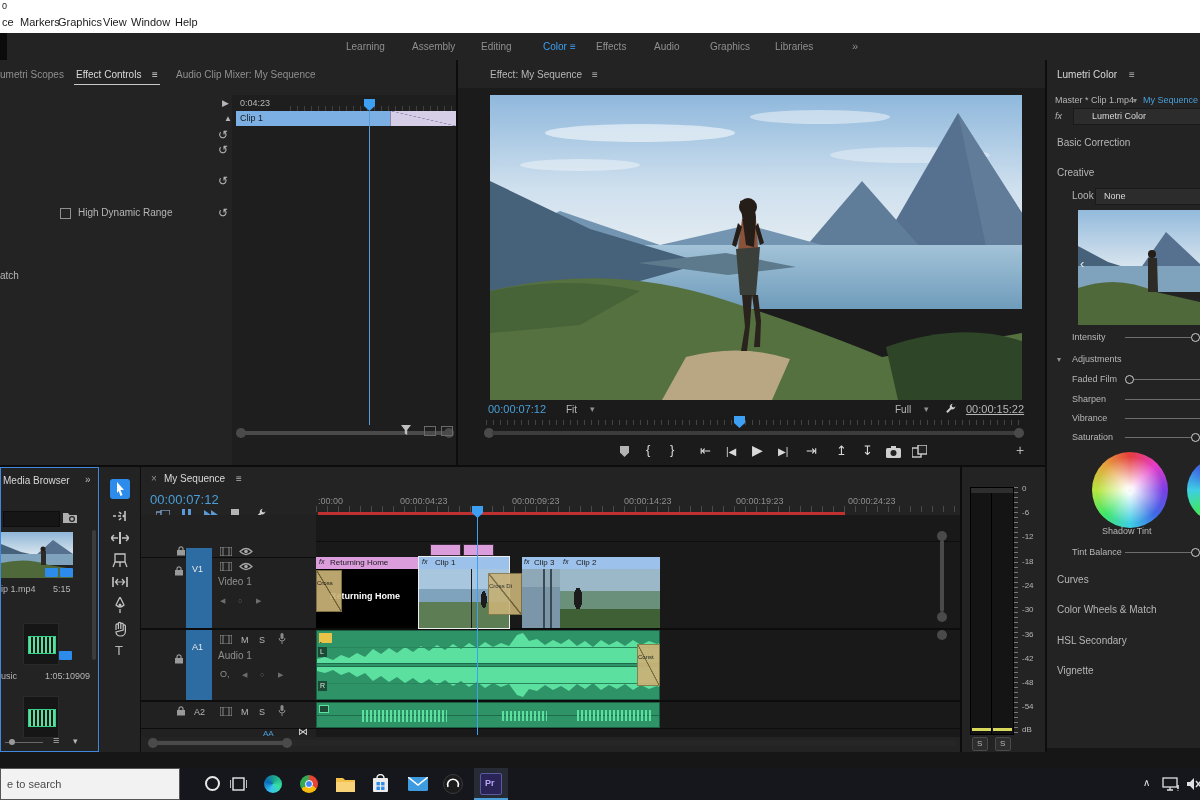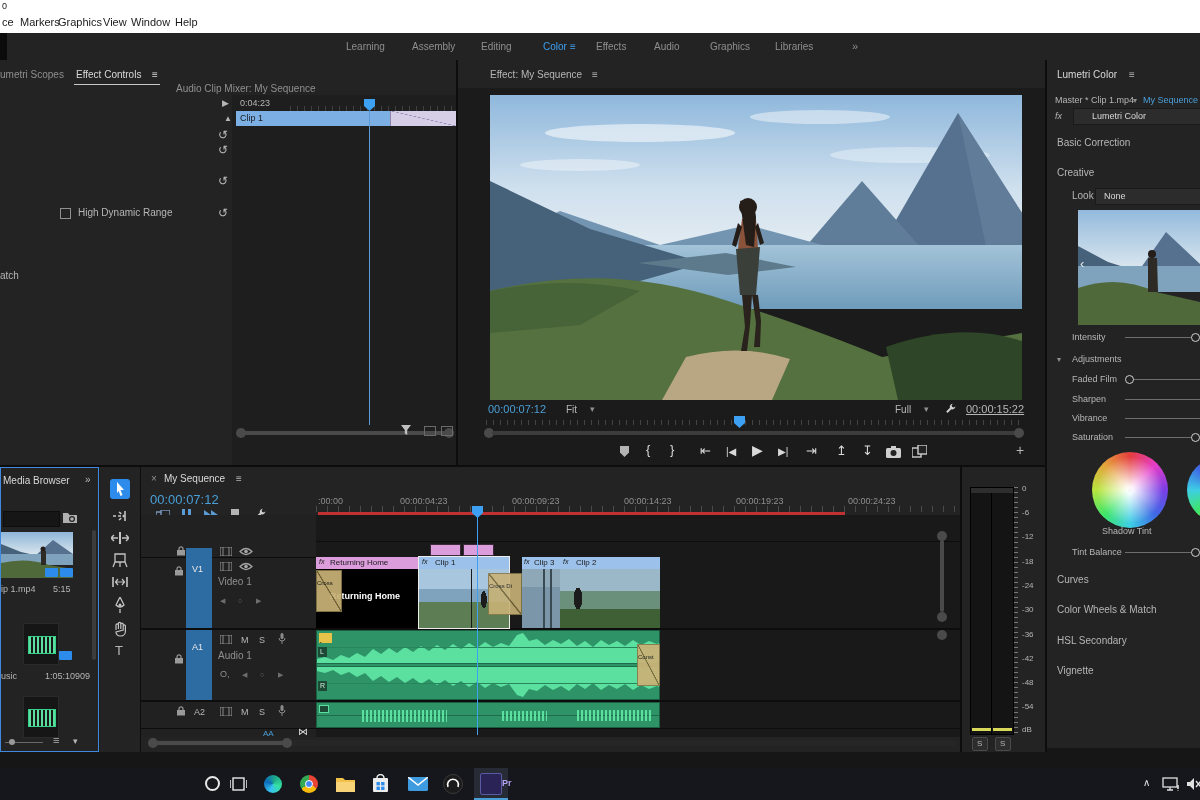--- a/index.html
+++ b/index.html
@@ -55,21 +55,21 @@
     <span class="a tx f10 dim" style="left:710px;top:8px;">Graphics</span>
     <span class="a tx f10 dim" style="left:775px;top:8px;">Libraries</span>
     <span class="a tx f11 dim" style="left:852px;top:7px;">»</span>
   </div>
 
   <div class="a panel" style="left:0;top:60px;width:456px;height:405px;">
     <span class="a tx f10 dim" style="left:0px;top:9px;">umetri Scopes</span>
     <span class="a tx f10 wht" style="left:76px;top:9px;">Effect Controls</span>
     <span class="a tx f10 wht" style="left:152px;top:9px;">≡</span>
     <div class="a" style="left:74px;top:24px;width:86px;height:1px;background:#c8c8c8;"></div>
-    <span class="a tx f10 dim" style="left:176px;top:23px;">Audio Clip Mixer: My Sequence</span>
+    <span class="a tx f10 dim" style="left:176px;top:9px;">Audio Clip Mixer: My Sequence</span>
 
     <span class="a tx f9 lab" style="left:222px;top:38px;">▶</span>
 
     <div class="a" style="left:232px;top:35px;width:224px;height:370px;background:#1e1e1e;"></div>
     <span class="a tx f9 lab" style="left:240px;top:38px;">0:04:23</span>
     <div class="a ticks" style="left:290px;top:46px;width:164px;height:5px;opacity:.6;"></div>
     <div class="a" style="left:236px;top:51px;width:154px;height:15px;background:#7cb0e4;">
       <span class="a tx f9 dk" style="left:4px;top:2px;">Clip 1</span>
     </div>
     <div class="a" style="left:390px;top:51px;width:65px;height:15px;background:#d6cde6;
@@ -602,20 +602,23 @@
       <span class="a tx f8 lab" style="left:4px;top:1px;">S</span>
     </div>
     <div class="a" style="left:33px;top:270px;width:14px;height:12px;background:#2d2d2d;border:1px solid #4a4a4a;border-radius:2px;">
       <span class="a tx f8 lab" style="left:4px;top:1px;">S</span>
     </div>
   </div>
 
   <div class="a" style="left:0;top:752px;width:1200px;height:16px;background:#161616;"></div>
 
   <div class="a" style="left:0;top:768px;width:1200px;height:32px;background:#15171c;">
+    <div class="a" style="left:0;top:0;width:180px;height:32px;background:#f2f2f2;border:1px solid #555;box-sizing:border-box;">
+      <span class="a tx f11" style="left:6px;top:9px;color:#4a4a4a;">e to search</span>
+    </div>
     <div class="a" style="left:205px;top:8px;width:15px;height:15px;border:2px solid #e8e8e8;border-radius:50%;box-sizing:border-box;"></div>
     <svg class="a" style="left:230px;top:8px;" width="17" height="16" viewBox="0 0 17 16">
         <rect x="3" y="2" width="11" height="12" fill="none" stroke="#e8e8e8" stroke-width="1.4"></rect>
         <path d="M0 4 v8 M17 4 v8" stroke="#e8e8e8" stroke-width="1.6"></path>
       </svg>
     <div class="a" style="left:264px;top:7px;width:18px;height:18px;border-radius:50%;background:conic-gradient(from 200deg,#35c3f3,#0b6ab8,#1da88a,#35e0a0,#35c3f3);"></div>
     <div class="a" style="left:300px;top:7px;width:18px;height:18px;border-radius:50%;background:conic-gradient(#e84335 0 33%,#f7bb0e 33% 66%,#34a853 66% 100%);">
       <div class="a" style="left:5px;top:5px;width:8px;height:8px;border-radius:50%;background:#4285f4;border:1.5px solid #fff;box-sizing:border-box;"></div>
     </div>
     <svg class="a" style="left:336px;top:8px;" width="19" height="16" viewBox="0 0 19 16">
@@ -634,21 +637,21 @@
         <rect width="20" height="14" rx="1.5" fill="#3f9be0"></rect>
         <path d="M0 0 L10 8 L20 0" fill="none" stroke="#fff" stroke-width="1.4"></path>
       </svg>
     <div class="a" style="left:443px;top:6px;width:20px;height:20px;border-radius:50%;background:#1b1b1b;border:1px solid #3a3a3a;box-sizing:border-box;">
       <svg width="18" height="18" viewBox="0 0 18 18">
           <path d="M4 12 A5.5 5.5 0 1 1 14 12" fill="none" stroke="#fff" stroke-width="1.6"></path>
         </svg>
     </div>
     <div class="a" style="left:474px;top:0;width:34px;height:32px;background:#262b36;">
       <div class="a" style="left:6px;top:5px;width:22px;height:22px;background:#2a2456;border:1px solid #5a5aa0;border-radius:2px;box-sizing:border-box;">
-        <span class="a tx f9" style="left:21px;top:4px;color:#b8a4f8;font-weight:bold;">Pr</span>
+        <span class="a tx f9" style="left:4px;top:4px;color:#b8a4f8;font-weight:bold;">Pr</span>
       </div>
       <div class="a" style="left:0;top:30px;width:34px;height:2px;background:#4a9fd8;"></div>
     </div>
     <span class="a tx f10" style="left:1143px;top:9px;color:#e0e0e0;">∧</span>
     <svg class="a" style="left:1162px;top:9px;" width="18" height="14" viewBox="0 0 18 14">
         <rect x="1" y="1" width="14" height="9" fill="none" stroke="#e0e0e0" stroke-width="1.3"></rect>
         <path d="M5 13 h6 M8 10 v3" stroke="#e0e0e0" stroke-width="1.3"></path>
         <path d="M16 8 v4 M16 13.5 v.5" stroke="#e0e0e0" stroke-width="1.6"></path>
       </svg>
     <svg class="a" style="left:1186px;top:9px;" width="16" height="14" viewBox="0 0 16 14">

